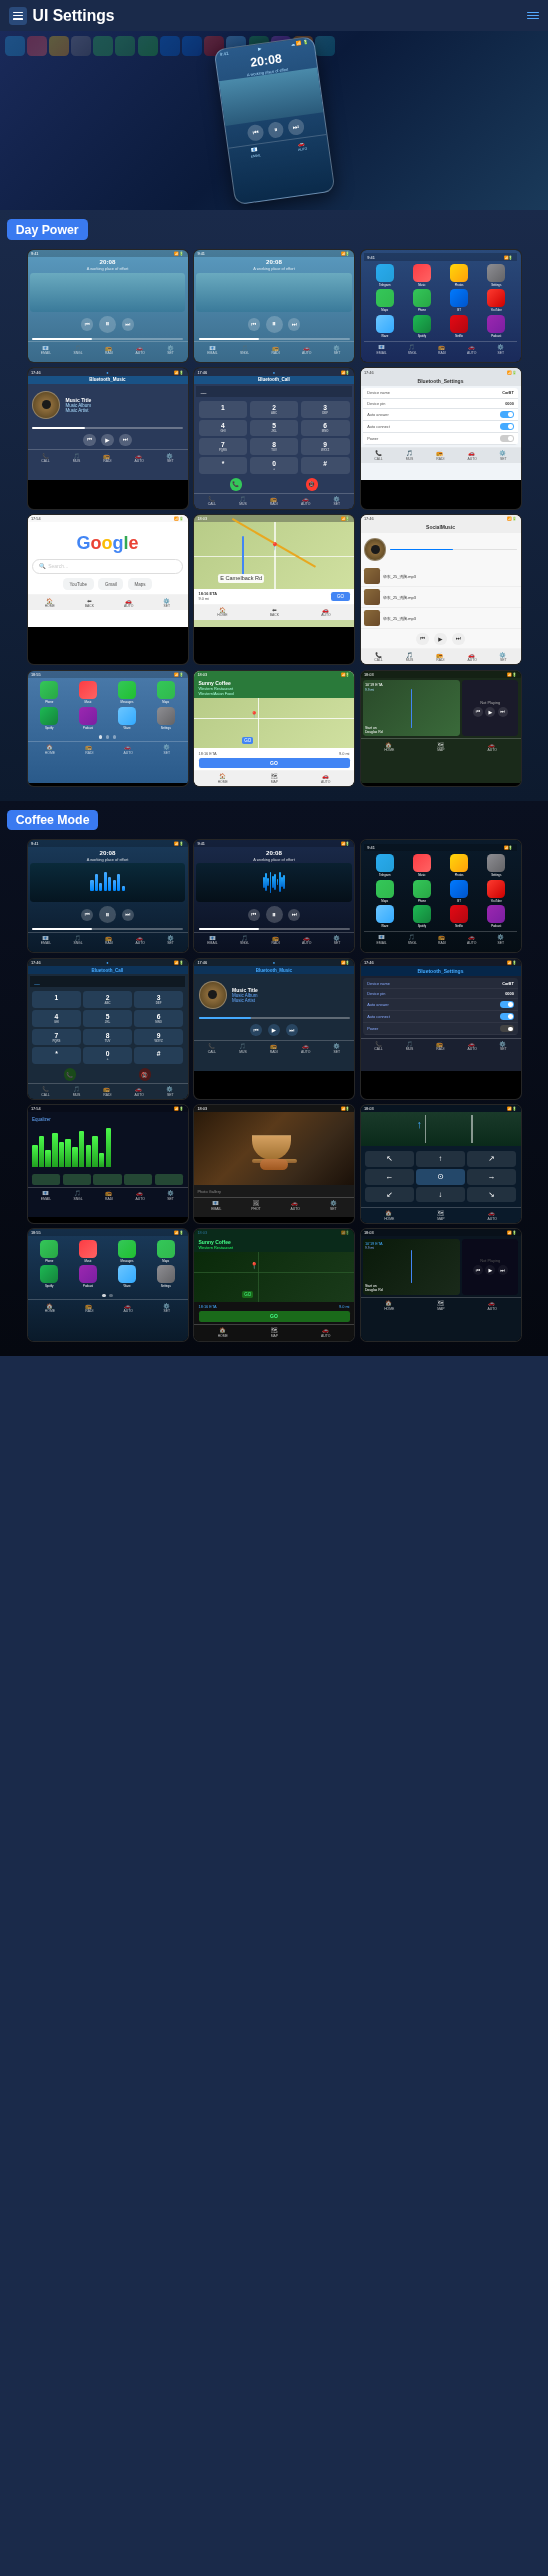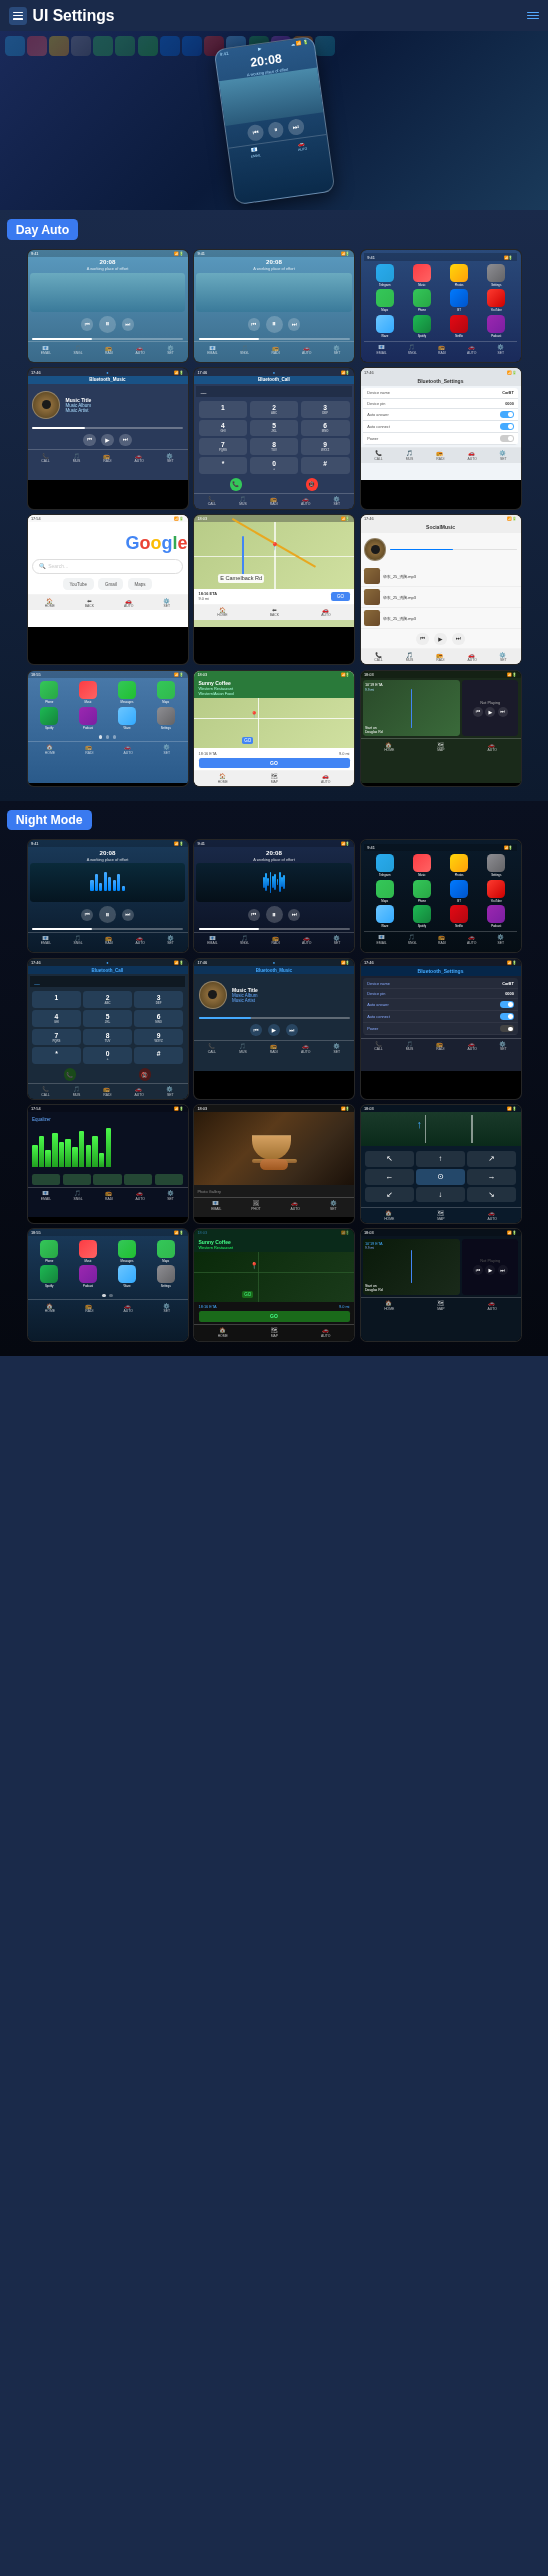--- a/index.html
+++ b/index.html
@@ -242,21 +242,21 @@
       width: 1.7px; border-radius: 1.1px;
       background: linear-gradient(180deg, #2af 0%, #06c 100%);
     }
 
     
     .google-screen {
       background: #fff;
       color: #333;
     }
     .google-logo {
-      text-align: right;
+      text-align: center;
       font-size: 18px;
       font-weight: bold;
       padding: 11.2px 0 4.5px;
     }
     .g-blue { color: #4285f4; }
     .g-red { color: #ea4335; }
     .g-yellow { color: #fbbc05; }
     .g-green { color: #34a853; }
     .google-search {
       display: flex; align-items: center;
@@ -404,21 +404,21 @@
       <div class="bottom-item">
         <span class="bottom-icon">🚗</span>
         <span>AUTO</span>
       </div>
     </div>
   </div>
 </div>
 
 <div class="section-wrapper">
   <div>
-    <span class="section-label">Day Auto</span>
+    <span class="section-label">Day Power</span>
   </div>
 
   <div class="screens-row">
 
     <div class="screen-wrapper" style="width:162px;">
       <div style="background:linear-gradient(180deg,#5a9abf 0%,#3a6a8a 100%); min-height:112px;">
         <div class="screen-status-bar">
           <span>9:41</span>
             <span>📶🔋</span>
         </div>
@@ -1034,21 +1034,21 @@
             </div>
         </div>
       </div>
     </div>
   </div>
 
 </div>
 
 <div class="section-wrapper" style="background:linear-gradient(180deg,#0a1020 0%,#050810 100%);">
   <div>
-    <span class="section-label">Night Mode</span>
+    <span class="section-label">Coffee Mode</span>
   </div>
 
   <div class="screens-row">
 
     <div class="screen-wrapper" style="width:162px;">
       <div style="background:linear-gradient(180deg,#1a3a5a 0%,#0a1a2a 100%); min-height:112px;">
         <div class="screen-status-bar">
           <span>9:41</span>
             <span>📶🔋</span>
         </div>

